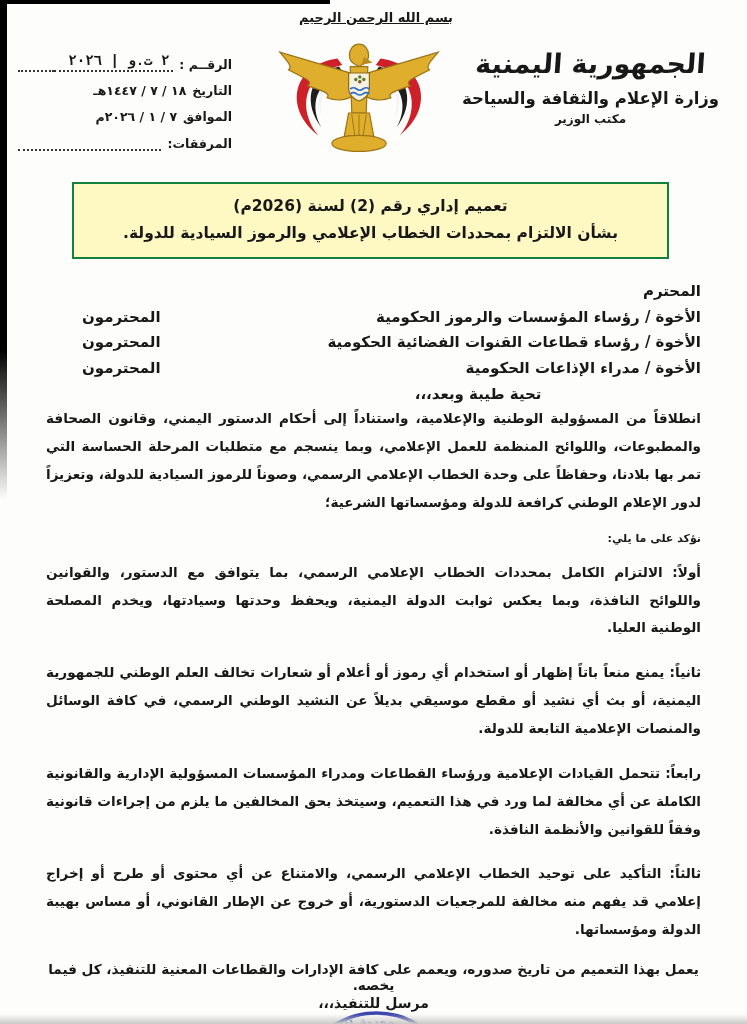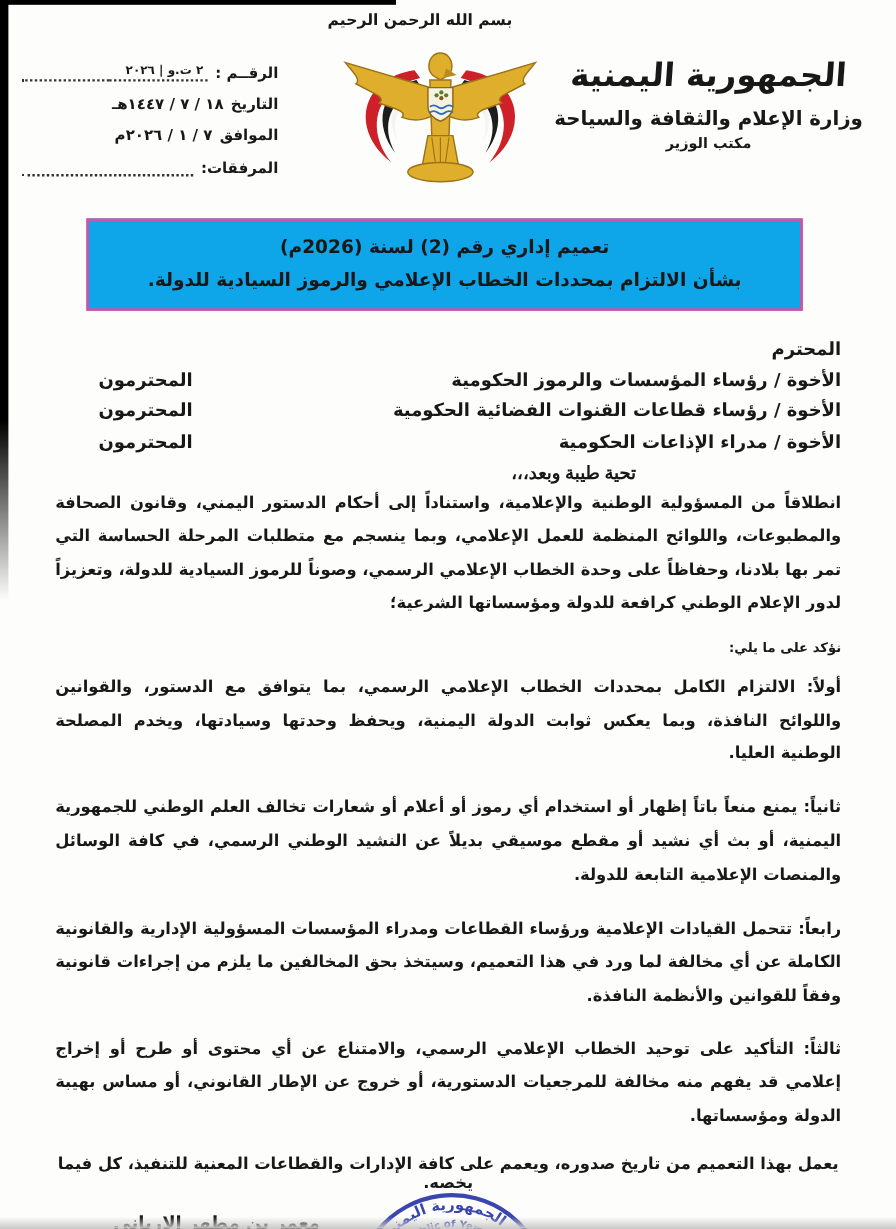--- a/index.html
+++ b/index.html
@@ -14,41 +14,41 @@
   .edge-top{position:absolute;top:0;left:0;width:330px;height:4px;background:#000;z-index:5;}
   .edge-bottom{position:absolute;bottom:0;left:0;width:100%;height:10px;
     background:linear-gradient(rgba(255,255,255,0),#c9c9c7);z-index:5;}
 
   
   .hdr{position:relative;height:180px;}
   .hdr-right{position:absolute;top:48px;right:14px;width:285px;text-align:center;}
   .country{font-size:27px;font-weight:bold;letter-spacing:-1px;transform:skewX(-4deg);}
   .ministry{font-size:16.5px;font-weight:bold;margin-top:10px;}
   .office{font-size:12px;font-weight:bold;margin-top:4px;}
-  .hdr-center{position:absolute;top:10px;left:273px;width:200px;text-align:left;}
+  .hdr-center{position:absolute;top:10px;left:253px;width:200px;text-align:right;text-decoration:underline;}
   .bismillah{font-size:13px;font-weight:bold;letter-spacing:1px;}
   .hdr-left{position:absolute;top:52px;left:16px;width:216px;font-size:12.5px;font-weight:bold;direction:rtl;}
   .fld{display:flex;align-items:flex-end;margin-bottom:11px;}
   .fld .lbl{white-space:nowrap;margin-left:6px;}
   .fld .val{white-space:nowrap;}
   .fld .dotline{flex:1;border-bottom:2px dotted #333;height:14px;margin-left:2px;}
-  .num-val{font-size:10px;letter-spacing:1px;border-bottom:2px dotted #333;padding:0 4px 1px 14px;}
+  .num-val{font-size:14px;letter-spacing:1px;border-bottom:2px dotted #333;padding:0 4px 1px 14px;font-family:Liberation Mono, monospace;}
 
   
   .subject{
-    margin:2px 78px 0 72px;background:#0ea5e9;border:2px solid #ec4899;
+    margin:2px 78px 0 72px;background:#fef9c3;border:2px solid #15803d;
     text-align:center;padding:9px 6px 10px;line-height:1.75;
   }
   .subject .l1,.subject .l2{font-size:15.5px;font-weight:bold;}
 
   
   .addr{margin:20px 46px 0 46px;}
   .addr-row{display:flex;justify-content:space-between;align-items:baseline;
     font-size:15px;font-weight:bold;line-height:1.7;padding-left:36px;}
-  .greeting{text-align:center;width:60%;margin:4px 6% 2px auto;font-size:15px;font-weight:bold;font-family:Liberation Serif, serif;}
+  .greeting{text-align:center;width:60%;margin:4px 6% 2px auto;font-size:15px;font-weight:bold;}
 
   
   .bodytxt{margin:0 46px;}
   .para{font-size:13.6px;font-weight:bold;line-height:2.05;text-align:justify;margin:0 0 15px;}
   .affirm{font-size:11px;font-weight:bold;margin:4px 0 14px;}
   .item{font-size:13.6px;font-weight:bold;line-height:2.05;text-align:justify;margin:0 0 17px;}
   .item .lead{font-weight:bold;}
   .closing{text-align:center;font-size:13.6px;font-weight:bold;margin:6px 0 2px;}
   .dispatch{text-align:center;font-size:14px;font-weight:bold;margin:2px 0 0;}
 
@@ -164,20 +164,21 @@
   <div class="bodytxt">
     <p class="para">انطلاقاً من المسؤولية الوطنية والإعلامية، واستناداً إلى أحكام الدستور اليمني، وقانون الصحافة والمطبوعات، واللوائح المنظمة للعمل الإعلامي، وبما ينسجم مع متطلبات المرحلة الحساسة التي تمر بها بلادنا، وحفاظاً على وحدة الخطاب الإعلامي الرسمي، وصوناً للرموز السيادية للدولة، وتعزيزاً لدور الإعلام الوطني كرافعة للدولة ومؤسساتها الشرعية؛</p>
     <div class="affirm">نؤكد على ما يلي:</div>
 
     <p class="item"><span class="lead">أولاً:</span><span> الالتزام الكامل بمحددات الخطاب الإعلامي الرسمي، بما يتوافق مع الدستور، والقوانين واللوائح النافذة، وبما يعكس ثوابت الدولة اليمنية، ويحفظ وحدتها وسيادتها، ويخدم المصلحة الوطنية العليا.</span></p>
     <p class="item"><span class="lead">ثانياً:</span><span> يمنع منعاً باتاً إظهار أو استخدام أي رموز أو أعلام أو شعارات تخالف العلم الوطني للجمهورية اليمنية، أو بث أي نشيد أو مقطع موسيقي بديلاً عن النشيد الوطني الرسمي، في كافة الوسائل والمنصات الإعلامية التابعة للدولة.</span></p>
     <p class="item"><span class="lead">رابعاً:</span><span> تتحمل القيادات الإعلامية ورؤساء القطاعات ومدراء المؤسسات المسؤولية الإدارية والقانونية الكاملة عن أي مخالفة لما ورد في هذا التعميم، وسيتخذ بحق المخالفين ما يلزم من إجراءات قانونية وفقاً للقوانين والأنظمة النافذة.</span></p>
     <p class="item"><span class="lead">ثالثاً:</span><span> التأكيد على توحيد الخطاب الإعلامي الرسمي، والامتناع عن أي محتوى أو طرح أو إخراج إعلامي قد يفهم منه مخالفة للمرجعيات الدستورية، أو خروج عن الإطار القانوني، أو مساس بهيبة الدولة ومؤسساتها.</span></p>
 
     <div class="closing">يعمل بهذا التعميم من تاريخ صدوره، ويعمم على كافة الإدارات والقطاعات المعنية للتنفيذ، كل فيما يخصه.</div>
+    <div class="dispatch">مرسل للتنفيذ،،،</div>
   </div>
 
   <div class="sig">
     <div class="sig-name">معمر بن مطهر الإرياني</div>
 
     <span class="stamp">
       <svg width="168" height="178" viewBox="0 0 170 180" aria-hidden="true">
         <defs>
           <path id="arcTop" d="M 17,88 A 68,68 0 0 1 153,88"></path>
           <path id="arcTop2" d="M 32,88 A 53,53 0 0 1 138,88"></path>

